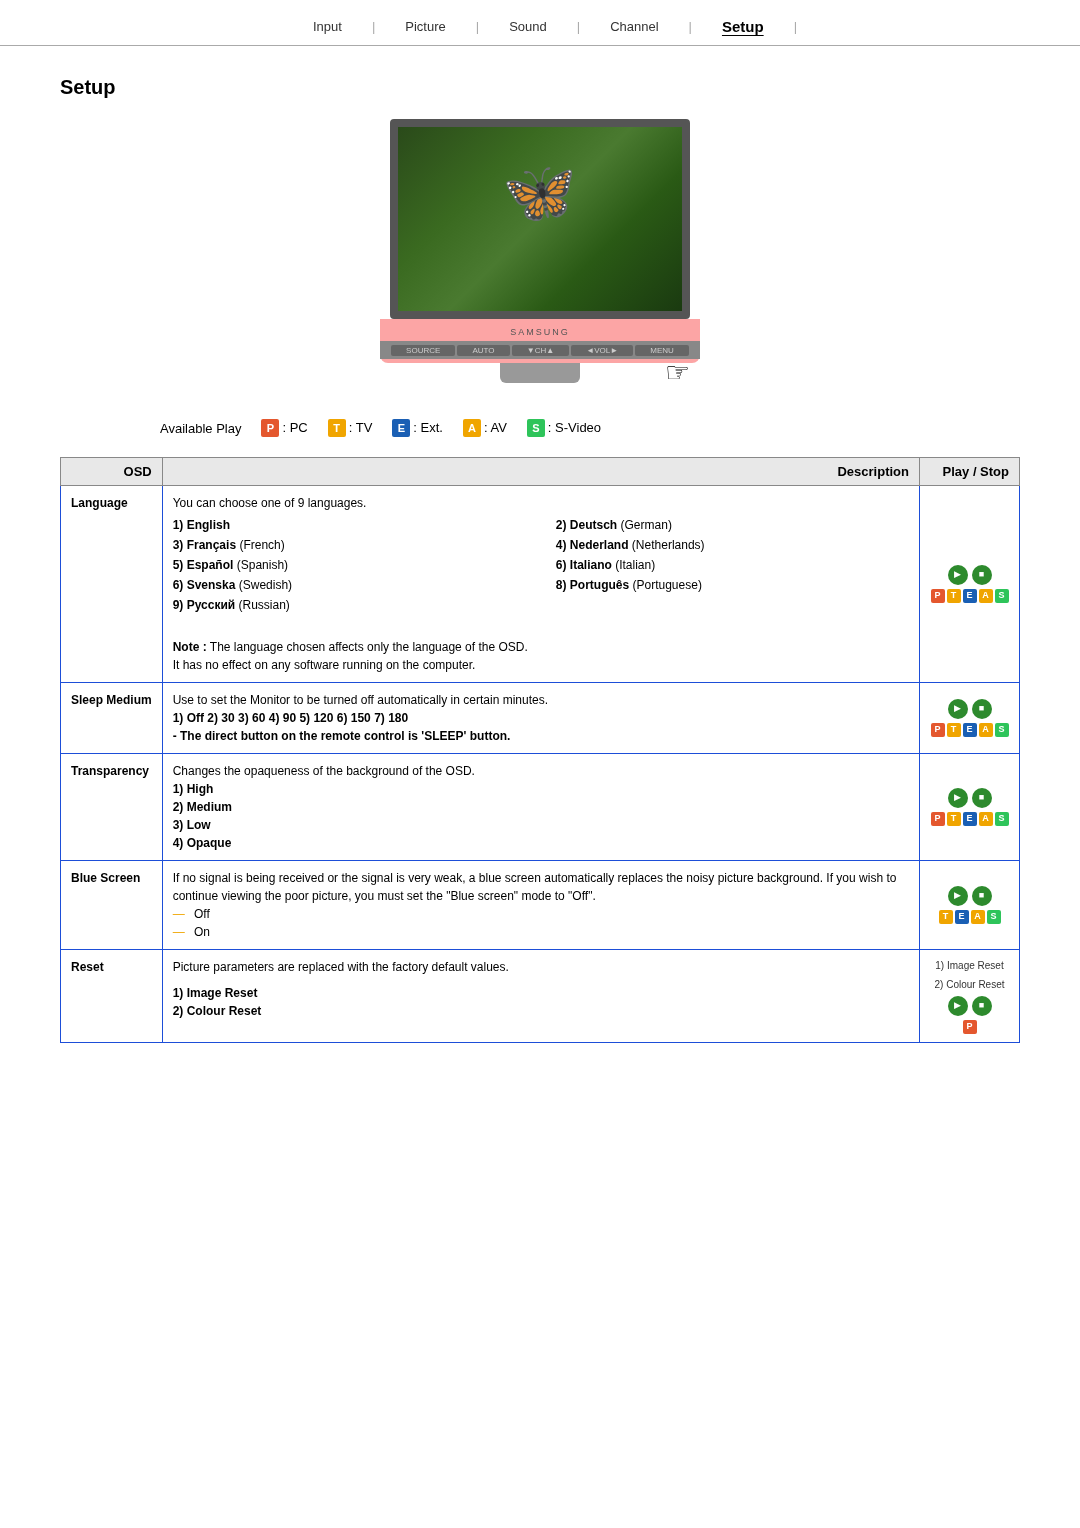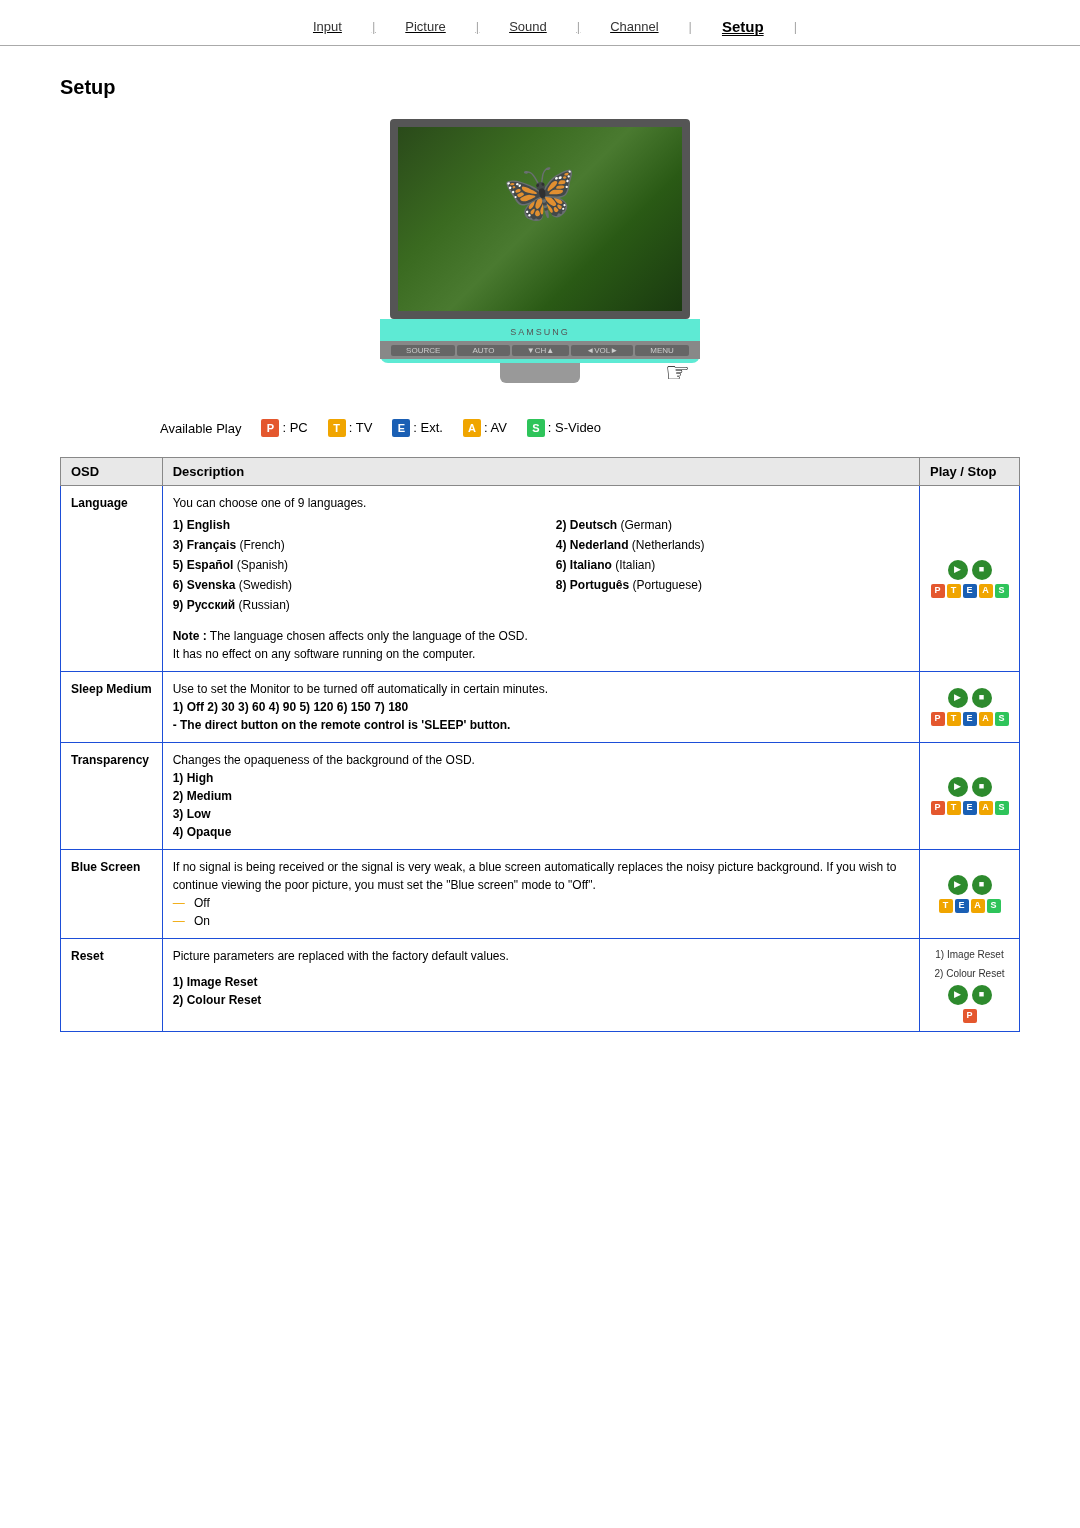--- a/index.html
+++ b/index.html
@@ -13,21 +13,20 @@
     }
 
     
     .top-nav {
       display: flex;
       align-items: center;
       justify-content: center;
       padding: 18px 0 10px 0;
       border-bottom: 1px solid #aaa;
       gap: 0;
-      text-decoration: underline;
     }
     .nav-item {
       font-size: 13px;
       color: #333;
       padding: 0 30px;
       cursor: pointer;
     }
     .nav-item.active {
       font-weight: bold;
       font-size: 15px;
@@ -77,21 +76,21 @@
       content: '🦋';
       font-size: 60px;
       position: absolute;
       top: 30px;
       left: 50%;
       transform: translateX(-50%);
       filter: grayscale(30%);
     }
     .tv-body {
       width: 320px;
-      background: #5eead4;
+      background: #fca5a5;
       border-radius: 0 0 8px 8px;
       margin: 0 auto;
       padding: 8px 0 4px 0;
       text-align: center;
     }
     .tv-brand {
       font-size: 9px;
       color: #555;
       letter-spacing: 2px;
     }
@@ -158,21 +157,21 @@
       border-collapse: collapse;
       border: 1px solid #888;
       margin-top: 10px;
     }
     .osd-table th {
       background: #e8e8e8;
       border: 1px solid #888;
       padding: 6px 10px;
       font-weight: bold;
       font-size: 13px;
-      text-align: left;
+      text-align: right;
     }
     .osd-table td {
       border: 1px solid #1d4ed8;
       padding: 8px 10px;
       vertical-align: top;
       font-size: 12px;
       line-height: 1.5;
     }
     .osd-table td.label-cell {
       font-weight: bold;
@@ -191,21 +190,21 @@
       display: grid;
       grid-template-columns: 1fr 1fr;
       gap: 2px 30px;
       margin: 4px 0;
     }
     .lang-item { font-size: 12px; }
     .lang-bold { font-weight: bold; }
 
     .note-text {
       font-size: 12px;
-      margin-top: 13px;
+      margin-top: 24px;
     }
     .note-label { font-weight: bold; }
 
     
     .sleep-options {
       font-size: 12px;
     }
     .sleep-bold {
       font-weight: bold;
     }

